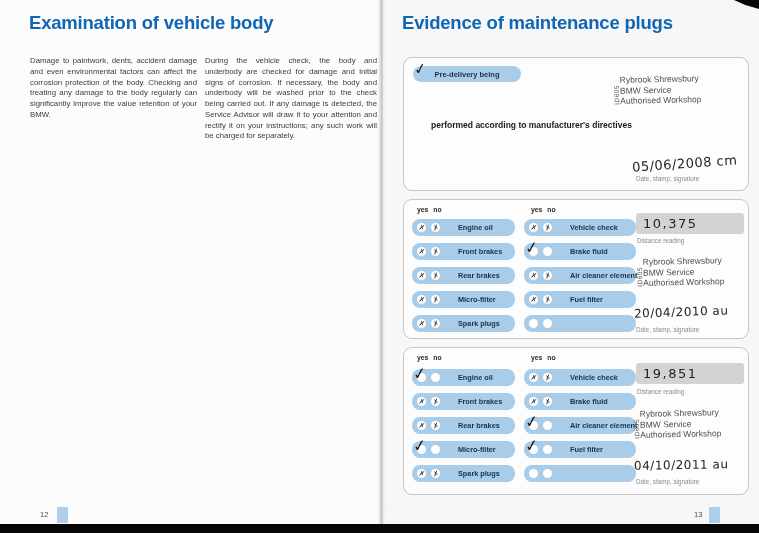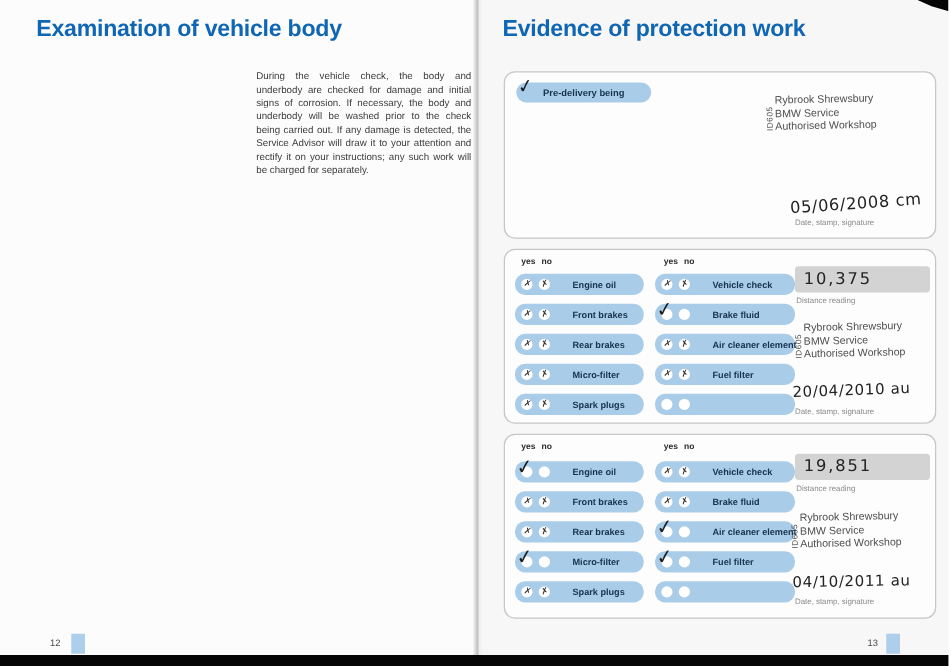--- a/index.html
+++ b/index.html
@@ -69,35 +69,37 @@
 </style>
 </head>
 <body>
 
 <div class="screen">
   <div class="page-left"></div>
   <div class="page-right"></div>
   <div class="gutter"></div>
 
   <div class="page-title t-left">Examination of vehicle body</div>
+  <div class="para p1">Damage to paintwork, dents, accident damage and even environmental factors can affect the corrosion protection of the body. Checking and treating any damage to the body regularly can significantly improve the value retention of your BMW.</div>
   <div class="para p2">During the vehicle check, the body and underbody are checked for damage and initial signs of corrosion. If necessary, the body and underbody will be washed prior to the check being carried out. If any damage is detected, the Service Advisor will draw it to your attention and rectify it on your instructions; any such work will be charged for separately.</div>
 
-  <div class="page-title t-right">Evidence of protection work</div>
+  <div class="page-title t-right">Evidence of maintenance plugs</div>
 
   <div class="svcbox" id="box1">
     <div class="pill">
       <span class="tick">✓</span>
       <span>Pre-delivery being</span>
     </div>
     <div class="stamp stamp1">
       <span class="code">ID605</span>
       <div>Rybrook Shrewsbury</div>
       <div>BMW Service</div>
       <div>Authorised Workshop</div>
     </div>
+    <div class="directive">performed according to manufacturer's directives</div>
     <div class="hand-date handwrite date1">05/06/2008 cm</div>
     <div class="caption cap1">Date, stamp, signature</div>
   </div>
 
   <div class="svcbox" id="box2">
     <div class="yn yn-left">yes no</div>
     <div class="yn yn-right">yes no</div>
     <div class="svc-col col-left">
   <div class="svc-row mark-small">
     <span class="circle yes-c">

